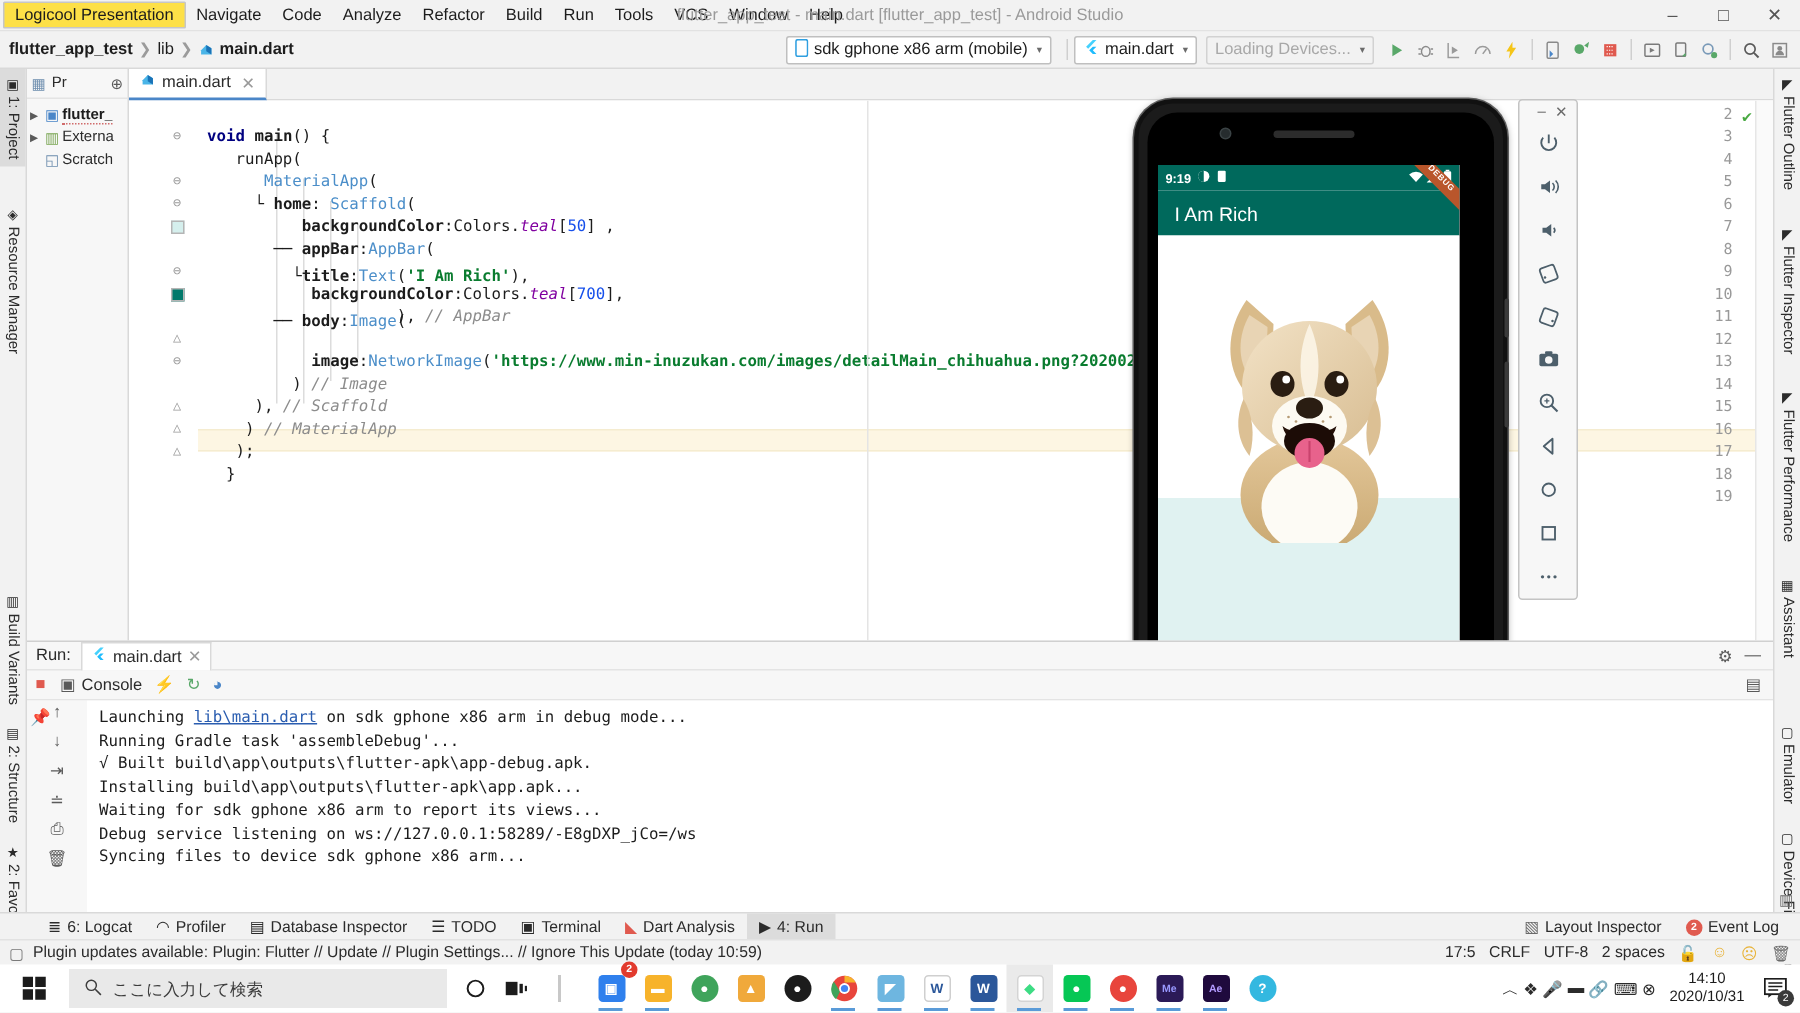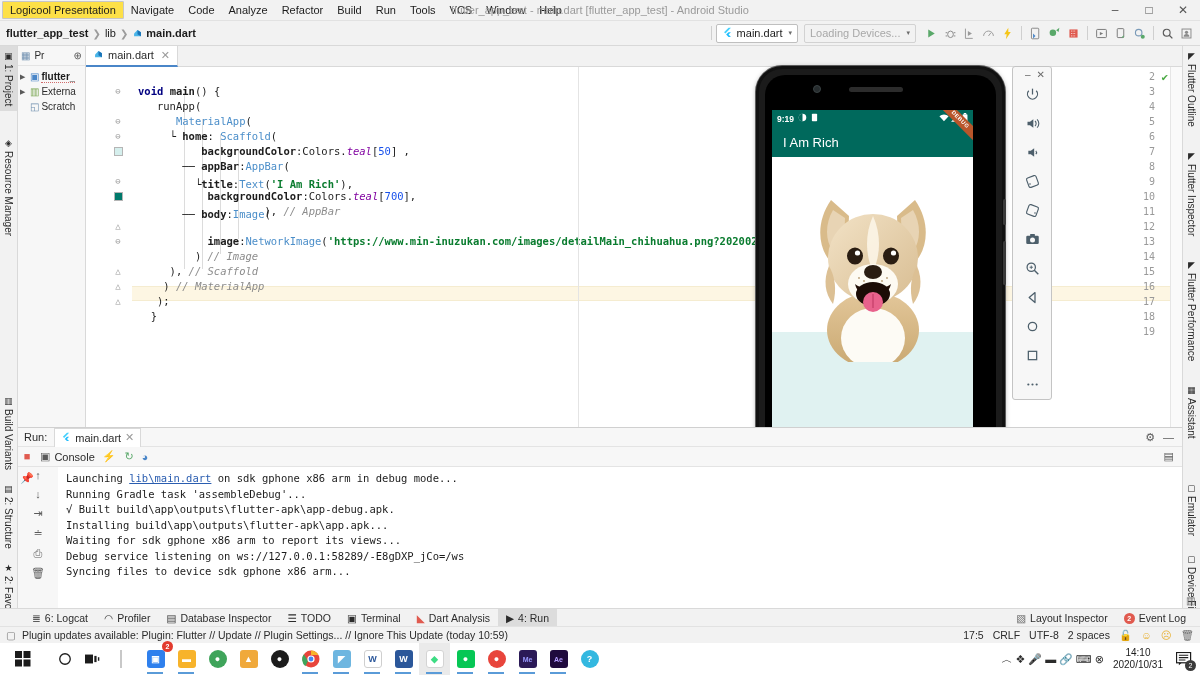--- a/index.html
+++ b/index.html
@@ -334,20 +334,29 @@
     <span class="crumb-sep">❯</span>
     <span class="crumb-icon">
       <svg width="11" height="11" viewBox="0 0 16 16">
           <path d="M3 8L8 3l5 3v6H3z" fill="#4ab5e8"></path>
           <path d="M8 3l5 3v6l-5-3z" fill="#1a73b7"></path>
         </svg>
     </span>
     <span class="crumb">main.dart</span>
 
     <div class="nav-right">
+      <div class="combo">
+        <span style="margin-right:4px;">
+          <svg width="9" height="12" viewBox="0 0 10 14">
+              <rect x="0.5" y="0.5" width="9" height="13" rx="1.5" fill="none" stroke="#2f9fe0" stroke-width="1.2"></rect>
+            </svg>
+        </span>
+        <span>sdk gphone x86 arm (mobile)</span>
+        <span class="caret">▾</span>
+      </div>
       <div class="tb-sep"></div>
       <div class="combo">
         <span style="margin-right:4px;">
           <svg width="11" height="11" viewBox="0 0 16 16">
               <path d="M9.5 1L3 7.5l2 2L13 1z" fill="#45d1fd"></path>
               <path d="M9.5 7.5L6 11l3.5 3.5H13L9.5 11l3.5-3.5z" fill="#1fbcfd"></path>
             </svg>
         </span>
         <span>main.dart</span>
         <span class="caret">▾</span>
@@ -906,20 +915,29 @@
 
   <div class="taskbar">
     <div class="win-logo">
       <svg width="16" height="16" viewBox="0 0 16 16">
           <rect x="0" y="0" width="7" height="7" fill="#1c1c1c"></rect>
           <rect x="8.5" y="0" width="7" height="7" fill="#1c1c1c"></rect>
           <rect x="0" y="8.5" width="7" height="7" fill="#1c1c1c"></rect>
           <rect x="8.5" y="8.5" width="7" height="7" fill="#1c1c1c"></rect>
         </svg>
     </div>
+    <div class="tb-search">
+      <span>
+        <svg width="12" height="12" viewBox="0 0 16 16">
+            <circle cx="6.5" cy="6.5" r="4.5" fill="none" stroke="#3c3c3c" stroke-width="1.3"></circle>
+            <path d="M10 10l5 5" stroke="#3c3c3c" stroke-width="1.4"></path>
+          </svg>
+      </span>
+      <span>ここに入力して検索</span>
+    </div>
     <div class="tb-sys">
       <span class="ti">
         <svg width="14" height="14" viewBox="0 0 16 16">
             <circle cx="8" cy="8" r="6" fill="none" stroke="#1c1c1c" stroke-width="1.5"></circle>
           </svg>
       </span>
       <span class="ti">
         <svg width="16" height="14" viewBox="0 0 18 14">
             <rect x="0" y="2" width="9" height="10" fill="#1c1c1c"></rect>
             <rect x="10.5" y="3.5" width="2.5" height="7" fill="#1c1c1c"></rect>

